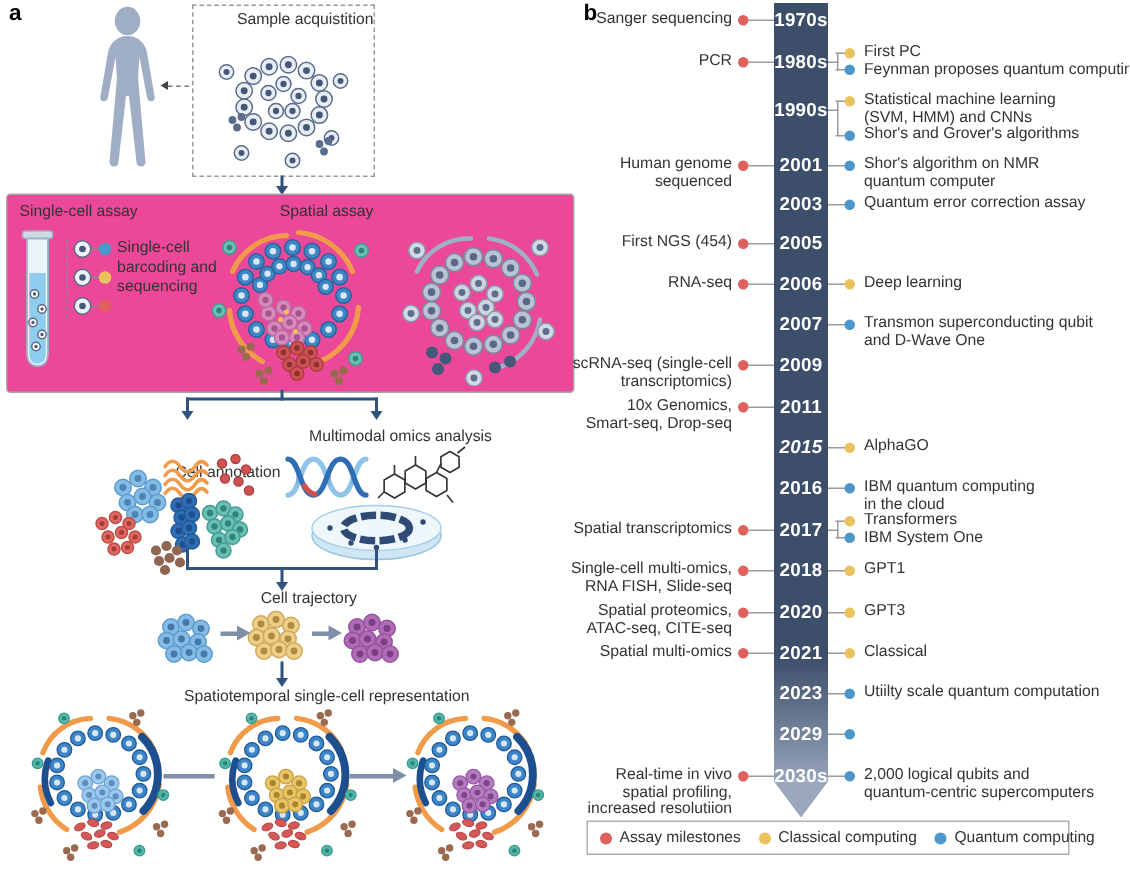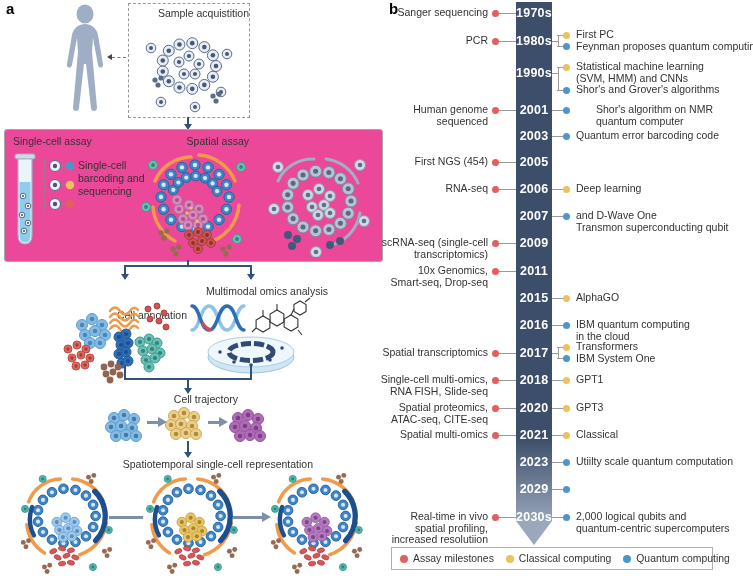--- a/index.html
+++ b/index.html
@@ -691,29 +691,29 @@
         </div>
         <div class="tl-year" style="left: 131px; top: 102px;">2001</div>
         <div class="tl-hline" style="left: 114px; top: 109.5px; width: 17px;"></div>
         <div class="tl-dot" style="left: 107px; top: 106.5px; background: rgb(224, 96, 93);"></div>
         <div class="tl-left" style="top: 104px;">
           <div>Human genome</div>
           <div>sequenced</div>
         </div>
         <div class="tl-hline" style="left: 167px; top: 109.5px; width: 12px;"></div>
         <div class="tl-dot" style="left: 178px; top: 106.5px; background: rgb(77, 150, 203);"></div>
-        <div class="tl-event" style="top: 104px; margin-left: 20px;">
+        <div class="tl-event" style="top: 104px;">
           <div>Shor's algorithm on NMR</div>
           <div>quantum computer</div>
         </div>
         <div class="tl-year" style="left: 131px; top: 128px;">2003</div>
         <div class="tl-hline" style="left: 167px; top: 135.5px; width: 12px;"></div>
         <div class="tl-dot" style="left: 178px; top: 132.5px; background: rgb(77, 150, 203);"></div>
         <div class="tl-event" style="top: 130px;">
-          <div>Quantum error barcoding code</div>
+          <div>Quantum error correction assay</div>
         </div>
         <div class="tl-year" style="left: 131px; top: 154px;">2005</div>
         <div class="tl-hline" style="left: 114px; top: 161.5px; width: 17px;"></div>
         <div class="tl-dot" style="left: 107px; top: 158.5px; background: rgb(224, 96, 93);"></div>
         <div class="tl-left" style="top: 156px;">
           <div>First NGS (454)</div>
         </div>
         <div class="tl-year" style="left: 131px; top: 181px;">2006</div>
         <div class="tl-hline" style="left: 114px; top: 188.5px; width: 17px;"></div>
         <div class="tl-dot" style="left: 107px; top: 185.5px; background: rgb(224, 96, 93);"></div>
@@ -722,38 +722,38 @@
         </div>
         <div class="tl-hline" style="left: 167px; top: 188.5px; width: 12px;"></div>
         <div class="tl-dot" style="left: 178px; top: 185.5px; background: rgb(234, 194, 94);"></div>
         <div class="tl-event" style="top: 183px;">
           <div>Deep learning</div>
         </div>
         <div class="tl-year" style="left: 131px; top: 208px;">2007</div>
         <div class="tl-hline" style="left: 167px; top: 215.5px; width: 12px;"></div>
         <div class="tl-dot" style="left: 178px; top: 212.5px; background: rgb(77, 150, 203);"></div>
         <div class="tl-event" style="top: 210px;">
+          <div>Transmon superconducting qubit</div>
           <div>and D-Wave One</div>
-          <div>Transmon superconducting qubit</div>
         </div>
         <div class="tl-year" style="left: 131px; top: 235px;">2009</div>
         <div class="tl-hline" style="left: 114px; top: 242.5px; width: 17px;"></div>
         <div class="tl-dot" style="left: 107px; top: 239.5px; background: rgb(224, 96, 93);"></div>
         <div class="tl-left" style="top: 237px;">
           <div>scRNA-seq (single-cell</div>
           <div>transcriptomics)</div>
         </div>
         <div class="tl-year" style="left: 131px; top: 263px;">2011</div>
         <div class="tl-hline" style="left: 114px; top: 270.5px; width: 17px;"></div>
         <div class="tl-dot" style="left: 107px; top: 267.5px; background: rgb(224, 96, 93);"></div>
         <div class="tl-left" style="top: 265px;">
           <div>10x Genomics,</div>
           <div>Smart-seq, Drop-seq</div>
         </div>
-        <div class="tl-year" style="left: 131px; top: 290px;">2015</div>
+        <div class="tl-year" style="left: 131px; top: 290px; font-style: italic;">2015</div>
         <div class="tl-hline" style="left: 167px; top: 297.5px; width: 12px;"></div>
         <div class="tl-dot" style="left: 178px; top: 294.5px; background: rgb(234, 194, 94);"></div>
         <div class="tl-event" style="top: 292px;">
           <div>AlphaGO</div>
         </div>
         <div class="tl-year" style="left: 131px; top: 317px;">2016</div>
         <div class="tl-hline" style="left: 167px; top: 324.5px; width: 12px;"></div>
         <div class="tl-dot" style="left: 178px; top: 321.5px; background: rgb(77, 150, 203);"></div>
         <div class="tl-event" style="top: 319px;">
           <div>IBM quantum computing</div>

